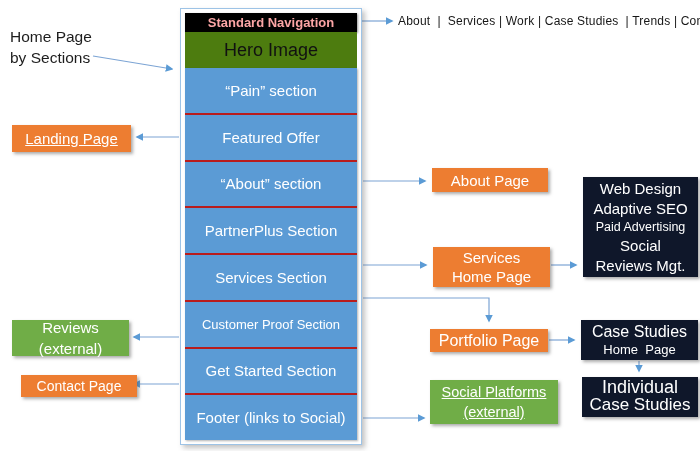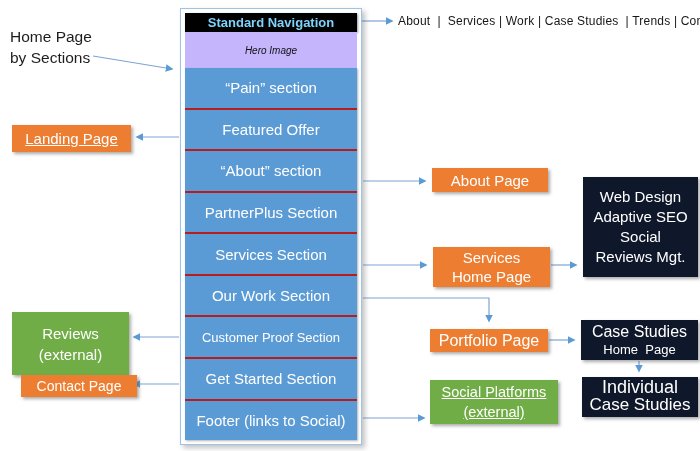--- a/index.html
+++ b/index.html
@@ -14,48 +14,48 @@
   .nav-links{position:absolute;left:398px;top:14px;font-size:12px;color:#161616;white-space:pre;letter-spacing:.2px;}
 
   
   .frame{
     position:absolute;left:180px;top:8px;width:182px;height:437px;
     background:#ffffff;border:1px solid #9dc3e6;
     box-shadow:3px 3px 5px rgba(80,80,80,.35);
     padding:4px;display:flex;flex-direction:column;
   }
   .std-nav{
-    height:19px;flex:0 0 19px;background:#000000;color:#7dd3fc;
+    height:19px;flex:0 0 19px;background:#000000;color:#fca5a5;
     font-size:13px;font-weight:700;display:flex;align-items:center;justify-content:center;
     box-shadow:1px 1px 2px rgba(0,0,0,.4);
   }
   .hero{
-    height:36px;flex:0 0 36px;background:#c4b5fd;color:#111111;
-    font-size:10px;display:flex;align-items:center;justify-content:center;font-style:italic;
+    height:36px;flex:0 0 36px;background:#4d7c0f;color:#111111;
+    font-size:18px;display:flex;align-items:center;justify-content:center;
   }
   .sections{flex:1 1 auto;display:flex;flex-direction:column;box-shadow:1px 1px 2px rgba(0,0,0,.3);}
   .section{
     flex:1 1 0;background:#5b9bd5;color:#ffffff;font-size:15px;
     display:flex;align-items:center;justify-content:center;text-align:center;
   }
   .section + .section{border-top:2px solid #b91c1c;}
   .section.small{font-size:13px;}
 
   
   .pagebox{
     position:absolute;color:#ffffff;text-align:center;
     display:flex;flex-direction:column;align-items:center;justify-content:center;
     box-shadow:2px 2px 3px rgba(90,90,90,.5);
   }
   .orange{background:#ed7d31;}
   .green{background:#70ad47;}
   .purple{background:#0f172a;}
 
   .landing{left:12px;top:125px;width:119px;height:27px;font-size:15px;text-decoration:underline;}
-  .reviews{left:12px;top:312px;width:117px;height:63px;font-size:15px;line-height:21px;text-align:right;}
+  .reviews{left:12px;top:320px;width:117px;height:36px;font-size:15px;line-height:21px;text-align:right;}
   .contact{left:21px;top:375px;width:116px;height:22px;font-size:14px;}
   .aboutp{left:432px;top:168px;width:116px;height:24px;font-size:15px;}
   .serviceshome{left:433px;top:247px;width:117px;height:40px;font-size:15px;line-height:19px;}
   .portfolio{left:430px;top:329px;width:118px;height:23px;font-size:16px;}
   .socialp{left:430px;top:380px;width:128px;height:44px;font-size:14.5px;line-height:20px;text-decoration:underline;}
 
   .offerings{left:583px;top:177px;width:115px;height:100px;}
   .offerings .l{font-size:15px;line-height:20px;}
   .offerings .l.sm{font-size:12.5px;line-height:17px;}
 
@@ -102,21 +102,20 @@
 
   <div class="frame">
     <div class="std-nav">Standard Navigation</div>
     <div class="hero">Hero Image</div>
     <div class="sections">
       <div class="section">“Pain” section</div>
       <div class="section">Featured Offer</div>
       <div class="section">“About” section</div>
       <div class="section">PartnerPlus Section</div>
       <div class="section">Services Section</div>
-      <div class="section">Our Work Section</div>
       <div class="section small">Customer Proof Section</div>
       <div class="section">Get Started Section</div>
       <div class="section">Footer (links to Social)</div>
     </div>
   </div>
 
   <div class="pagebox orange landing">Landing Page</div>
 
   <div class="pagebox green reviews">
     <div>Reviews</div>
@@ -135,20 +134,21 @@
   <div class="pagebox orange portfolio">Portfolio Page</div>
 
   <div class="pagebox green socialp">
     <div>Social Platforms</div>
     <div>(external)</div>
   </div>
 
   <div class="pagebox purple offerings">
     <div class="l">Web Design</div>
     <div class="l">Adaptive SEO</div>
+    <div class="l sm">Paid Advertising</div>
     <div class="l">Social</div>
     <div class="l">Reviews Mgt.</div>
   </div>
 
   <div class="pagebox purple cshome">
     <div class="big">Case Studies</div>
     <div class="sm">Home  Page</div>
   </div>
 
   <div class="pagebox purple individual">

